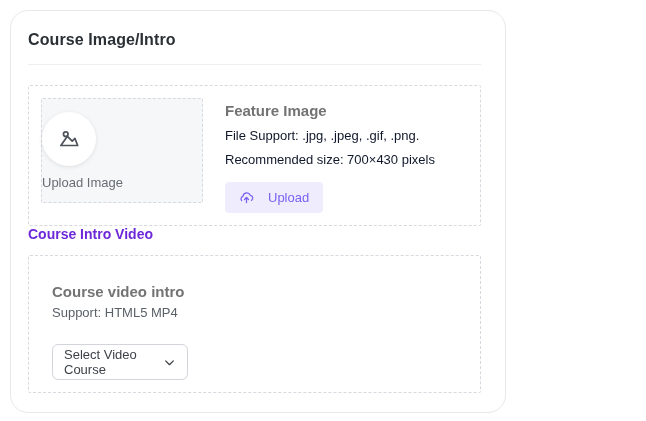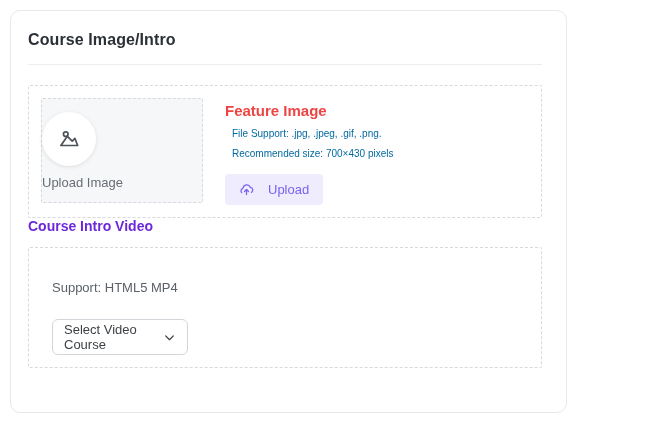--- a/index.html
+++ b/index.html
@@ -5,24 +5,24 @@
   * { margin: 0; padding: 0; box-sizing: border-box; }
   html, body {
     width: 646px; height: 421px;
     background: #ffffff;
     font-family: "Liberation Sans", sans-serif;
     overflow: hidden;
   }
   .card {
     position: absolute;
     left: 10px; top: 10px;
-    width: 557px; height: 403px;
+    width: 496px; height: 403px;
     background: #ffffff;
     border: 1px solid var(--card-border, #e7e8ec);
-    border-radius: 10px;
+    border-radius: 18px;
     padding: 20px 24px 32px 17px;
   }
   .card-title {
     font-size: 16px;
     font-weight: 700;
     color: #2b3036;
     letter-spacing: 0.1px;
   }
   .divider {
     height: 1px;
@@ -62,27 +62,26 @@
   .upload-box-label {
     margin-top: 9px;
     font-size: 13px;
     color: #686d74;
   }
   .col-1 { margin-left: 22px; padding-top: 4px; }
   .col-2 { margin-left: 11px; padding-top: 15px; }
   .block-title {
     font-size: 15px;
     font-weight: 700;
-    color: #ef4444;
+    color: #737373;
   }
   .meta-line {
-    font-size: 10px;
-    color: #0369a1;
+    font-size: 13px;
+    color: #0f172a;
     margin-top: 9px;
-    margin-left: 7px;
   }
   .meta-line-tight {
     font-size: 13px;
     color: #5b6168;
     margin-top: 5px;
   }
   .upload-button {
     margin-top: 15px;
     display: inline-flex;
     align-items: center;
@@ -153,20 +152,21 @@
         </span>
         <span>Upload</span>
       </button>
     </div>
   </div>
 
   <div class="section-label">Course Intro Video</div>
 
   <div class="dashed-section section-2">
     <div class="col-2">
+      <div class="block-title">Course video intro</div>
       <div class="meta-line-tight">Support: HTML5 MP4</div>
       <div class="select-source">
         <span>Select Video Course</span>
         <span>
           <svg width="13" height="13" viewBox="0 0 24 24" fill="none" stroke="#3d4248" stroke-width="2.4" stroke-linecap="round" stroke-linejoin="round">
             <polyline points="5 9 12 16 19 9"></polyline>
           </svg>
         </span>
       </div>
     </div>

